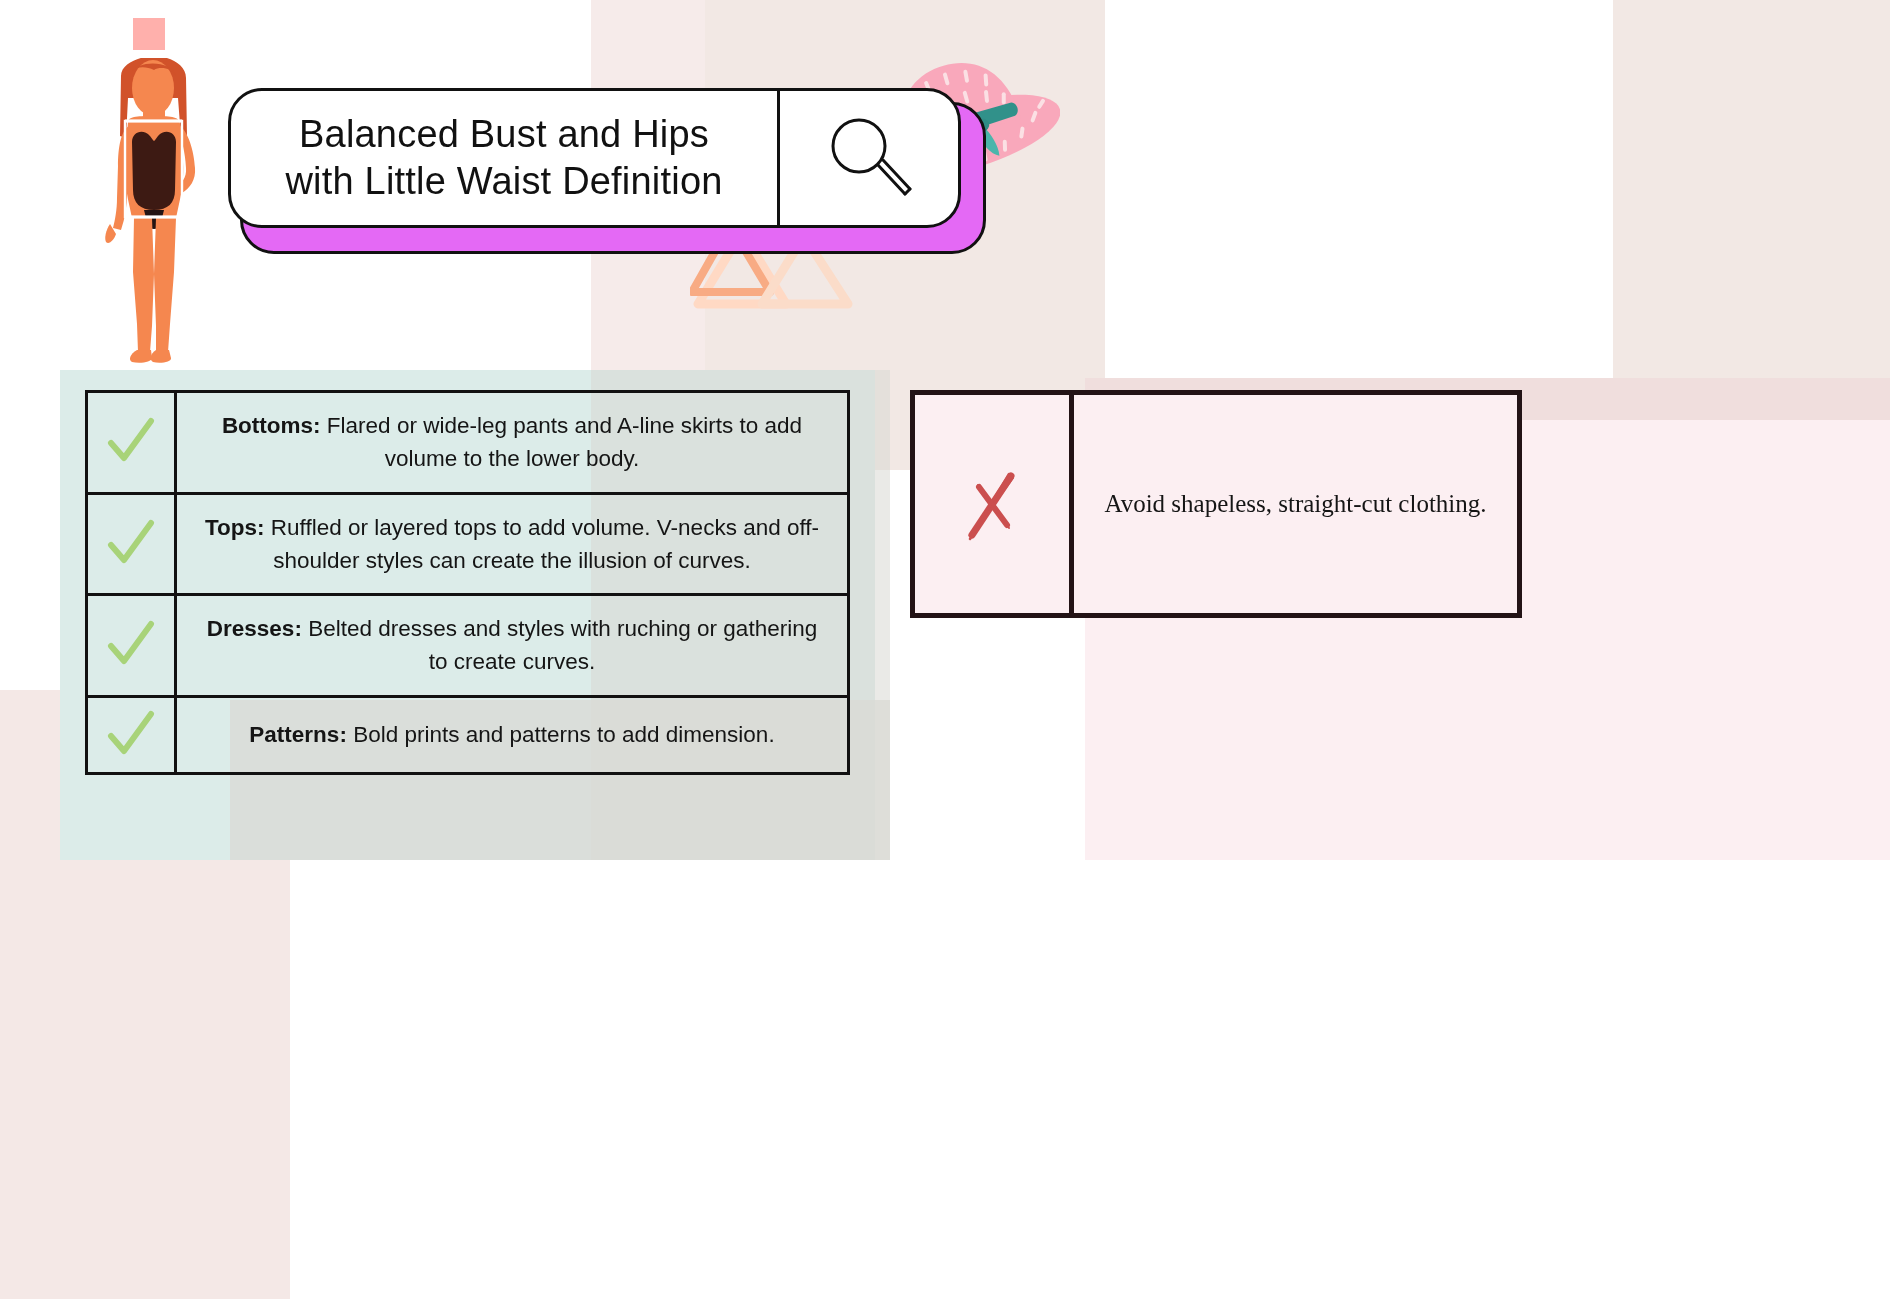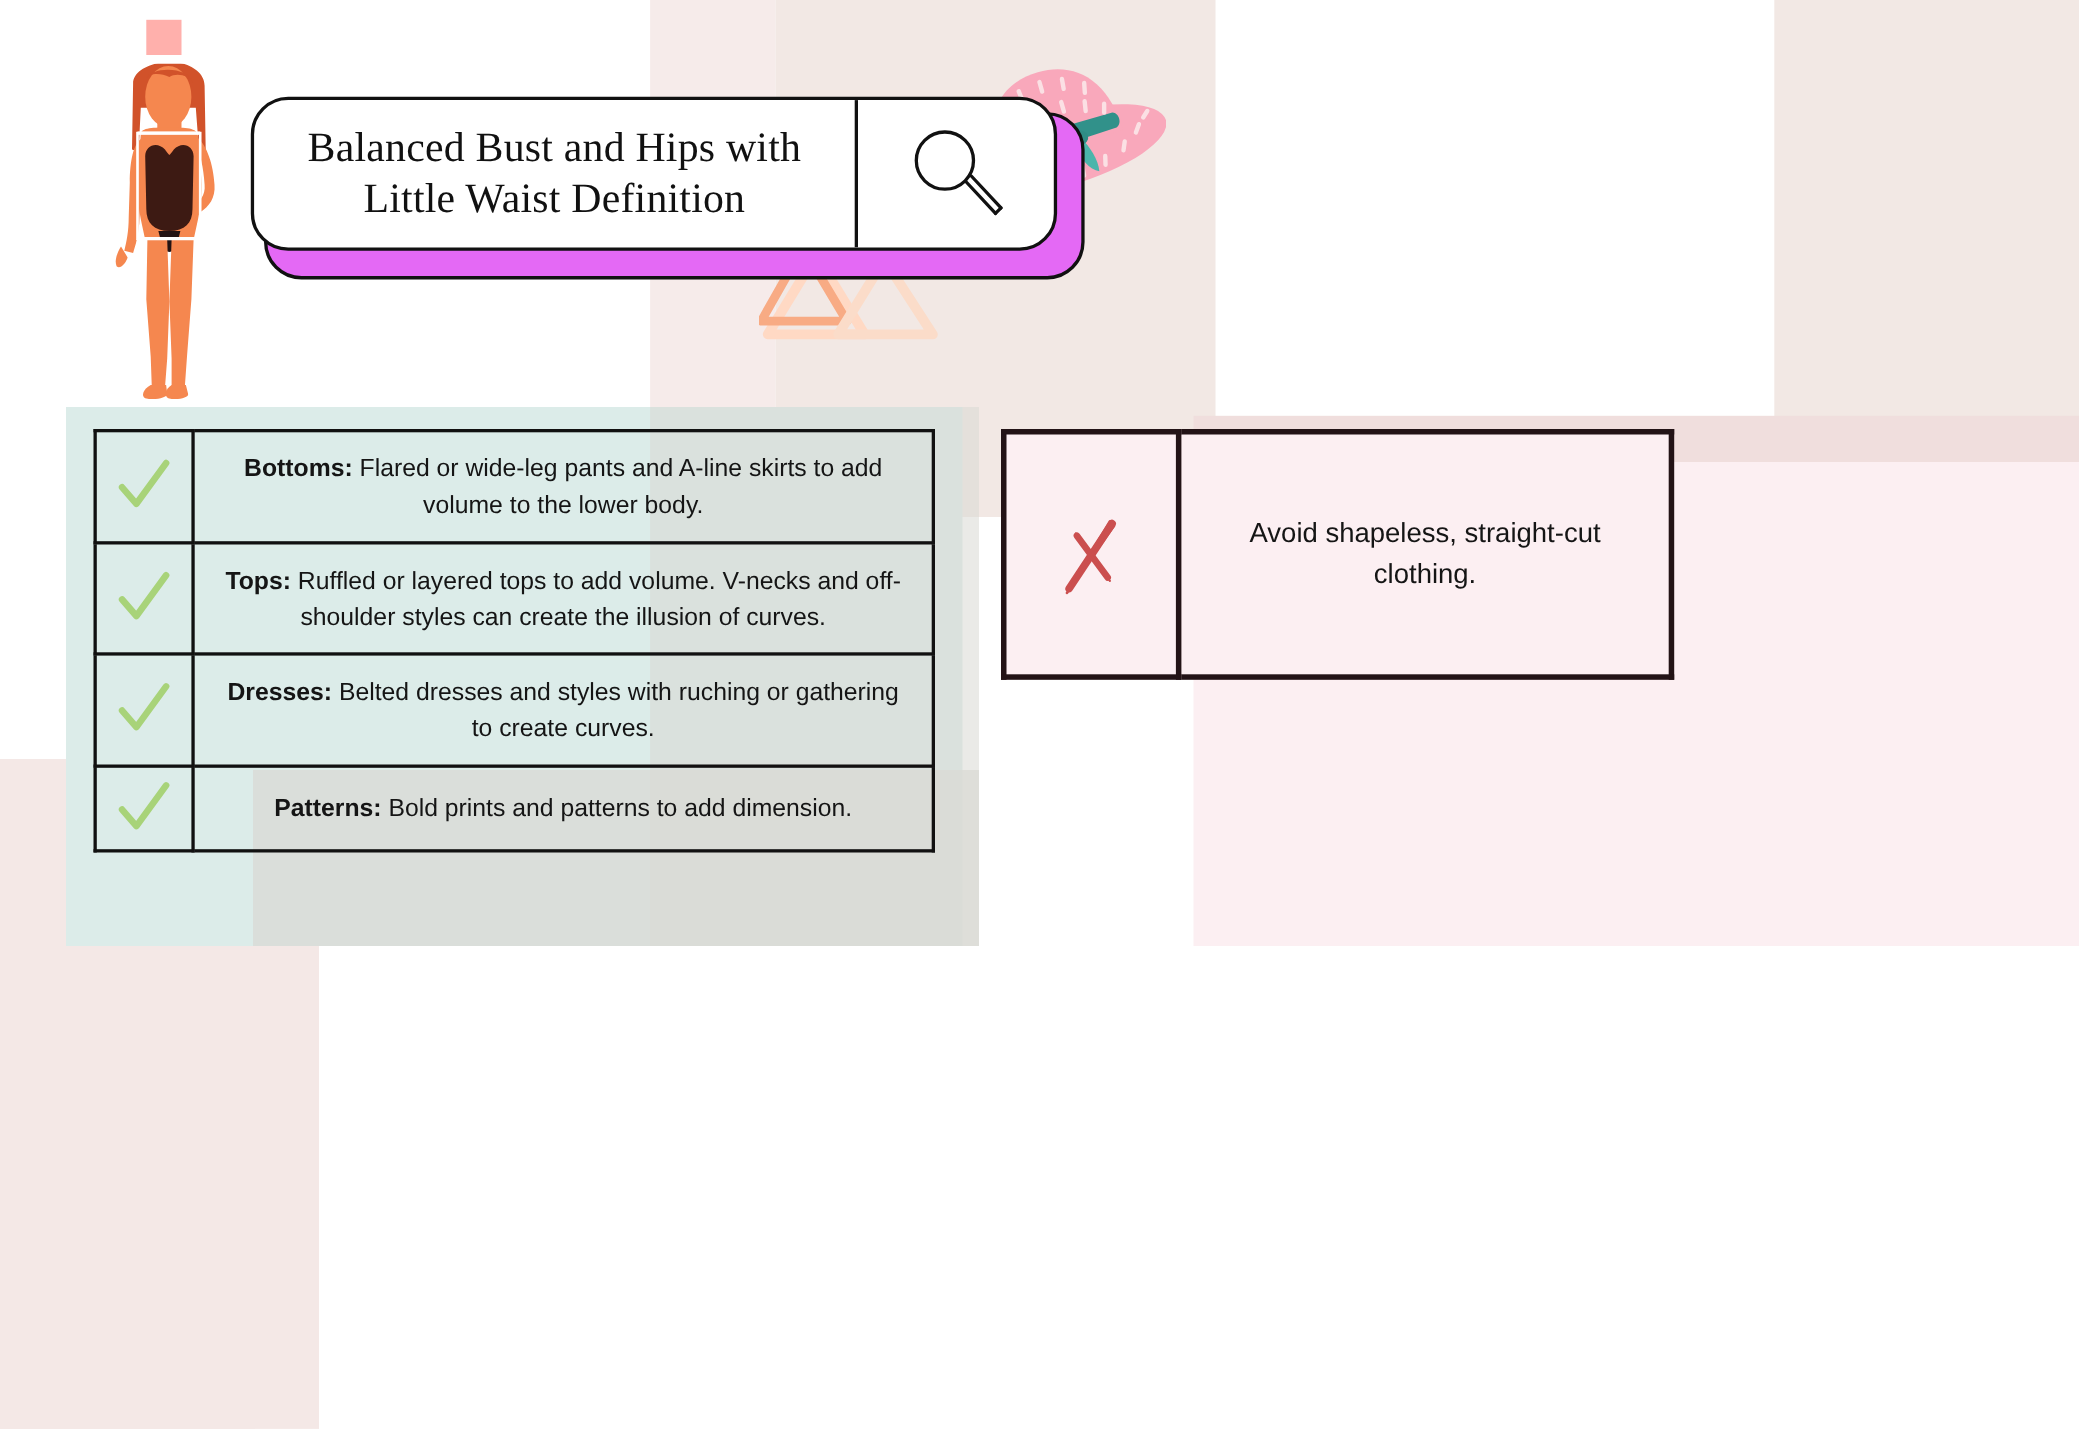--- a/index.html
+++ b/index.html
@@ -32,21 +32,21 @@
     background:#e469f5;border:3px solid #111;border-radius:34px;
   }
   #title-box{
     position:absolute;left:0;top:0;width:733px;height:140px;
     background:#ffffff;border:3px solid #111;border-radius:34px;
     display:flex;align-items:stretch;box-sizing:border-box;overflow:hidden;
   }
   #title-text{
     flex:1;display:flex;align-items:center;justify-content:center;
     text-align:center;font-size:38px;line-height:1.25;color:#111;
-    padding:0 34px;letter-spacing:.2px;font-family:Liberation Serif, serif;
+    padding:0 34px;letter-spacing:.2px;
   }
   #title-divider{width:3px;background:#111;}
   #search-cell{width:178px;display:flex;align-items:center;justify-content:center;}
   #magnifier{width:96px;height:96px;}
 
   
   #figure-illustration{position:absolute;left:88px;top:58px;width:130px;height:312px;}
 
   
   #sun-hat{position:absolute;left:850px;top:26px;width:210px;height:160px;}
@@ -60,21 +60,21 @@
   }
   #do-table td{border:3px solid #111;vertical-align:middle;}
   #do-table .tick-cell{width:86px;text-align:center;padding:10px 0;}
   #do-table .txt-cell{padding:16px 22px;text-align:center;font-size:22.5px;line-height:1.48;color:#151515;}
   .tick-svg{width:54px;height:54px;display:block;margin:0 auto;}
   .lbl{font-weight:bold;}
 
   
   #dont-table{
     position:absolute;left:910px;top:390px;width:612px;
-    border:5px solid #231316;border-collapse:collapse;
+    border:5px solid #231316;border-collapse:collapse;font-family:Liberation Serif, serif;
   }
   #dont-table td{border:5px solid #231316;background:#fceff2;vertical-align:middle;}
   #dont-table .x-cell{width:152px;text-align:center;height:216px;}
   #dont-table .txt-cell{padding:18px 26px;text-align:center;font-size:25px;line-height:1.5;color:#151515;}
   .x-svg{width:66px;height:78px;display:block;margin:0 auto;}
 </style>
 </head>
 <body>
 
 <div class="stage">

